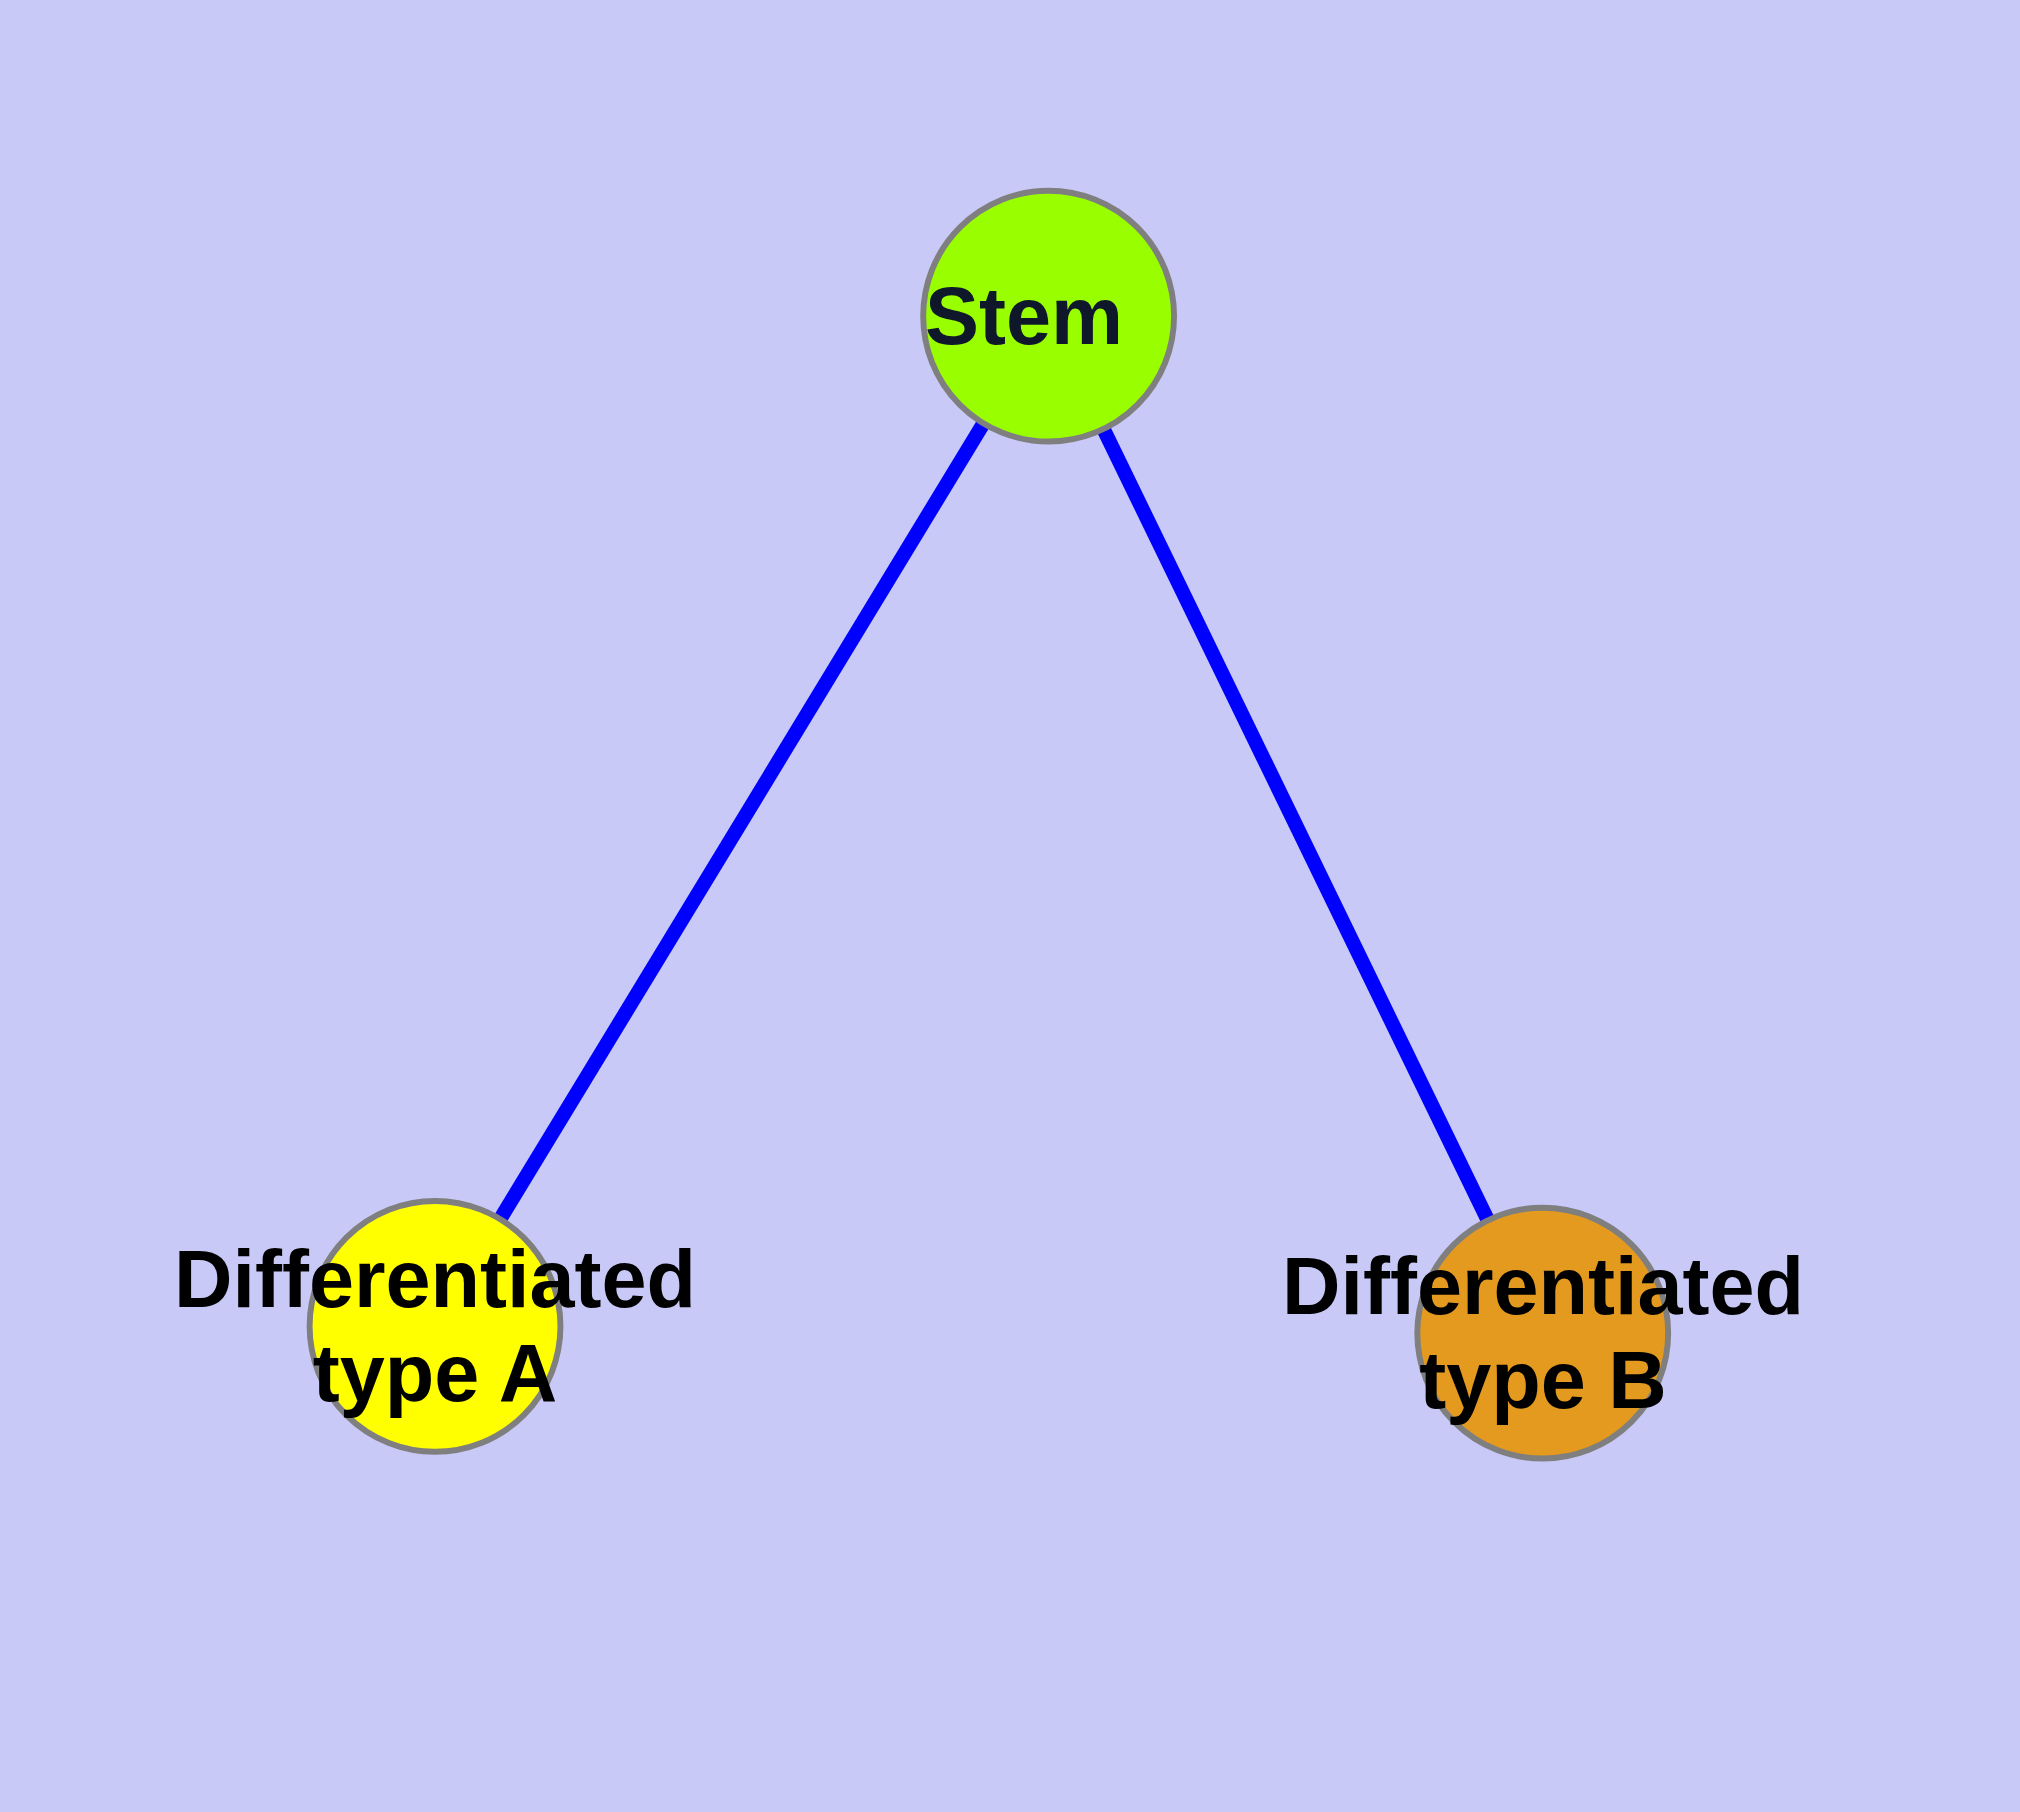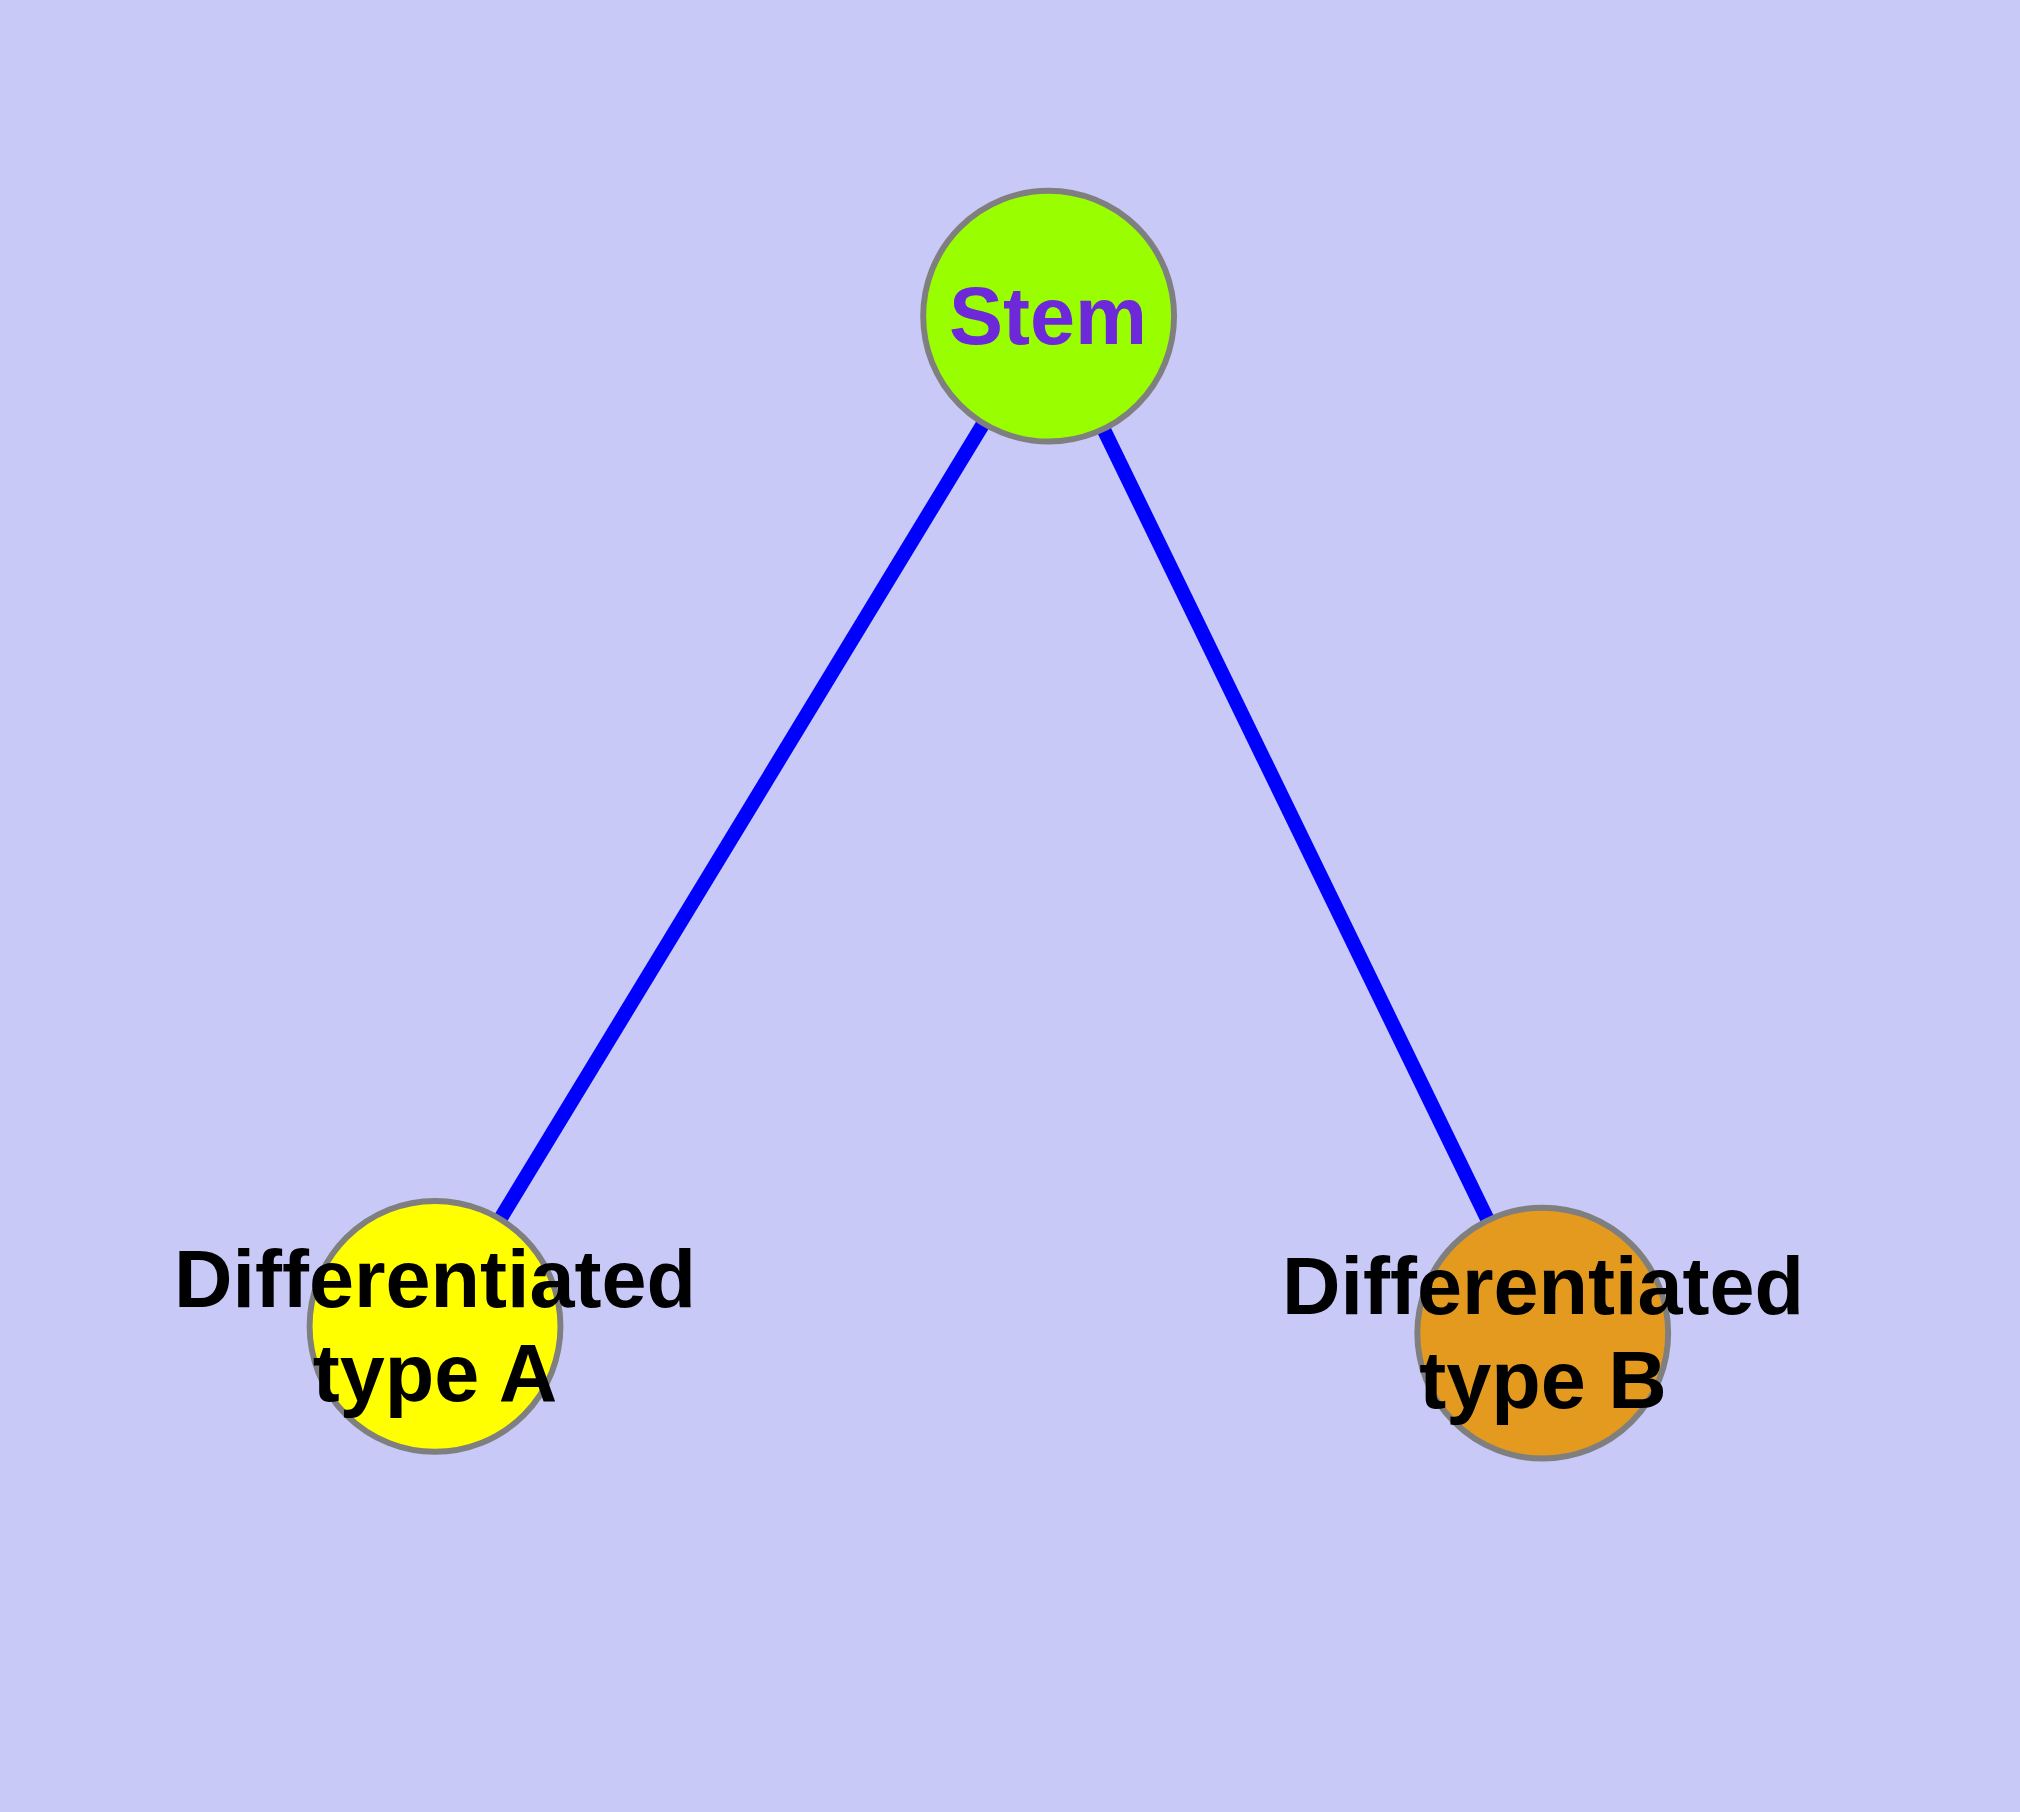--- a/index.html
+++ b/index.html
@@ -44,20 +44,20 @@
 
 <div class="canvas" id="diagram-canvas" style="background: rgb(201, 201, 247);">
   <svg class="graph-svg" id="graph-svg" viewBox="0 0 2384 2138" preserveAspectRatio="xMidYMid meet">
       <line x1="1237" y1="373" x2="513" y2="1565" stroke="#0000FF" stroke-width="17"></line>
       <line x1="1237" y1="373" x2="1820" y2="1573" stroke="#0000FF" stroke-width="17"></line>
       <circle cx="1237" cy="373" r="148" fill="#99FF00" stroke="#7F7F7F" stroke-width="7"></circle>
       <circle cx="513" cy="1565" r="148" fill="#FFFF00" stroke="#7F7F7F" stroke-width="7"></circle>
       <circle cx="1820" cy="1573" r="148" fill="#E49A1E" stroke="#7F7F7F" stroke-width="7"></circle>
     </svg>
   <div class="labels-layer" id="labels-layer">
-      <div class="node-label" style="left: 1048px; top: 316px; color: #6d28d9;">Stem</div>
+      <div class="node-label" style="left: 1024px; top: 316px; color: #0f172a;">Stem</div>
       <div class="node-label" style="left: 435px; top: 1326px; color: rgb(0, 0, 0);">Differentiated
 type A</div>
       <div class="node-label" style="left: 1543px; top: 1333px; color: rgb(0, 0, 0);">Differentiated
 type B</div>
     </div>
 </div>
 
 
 </body></html>

